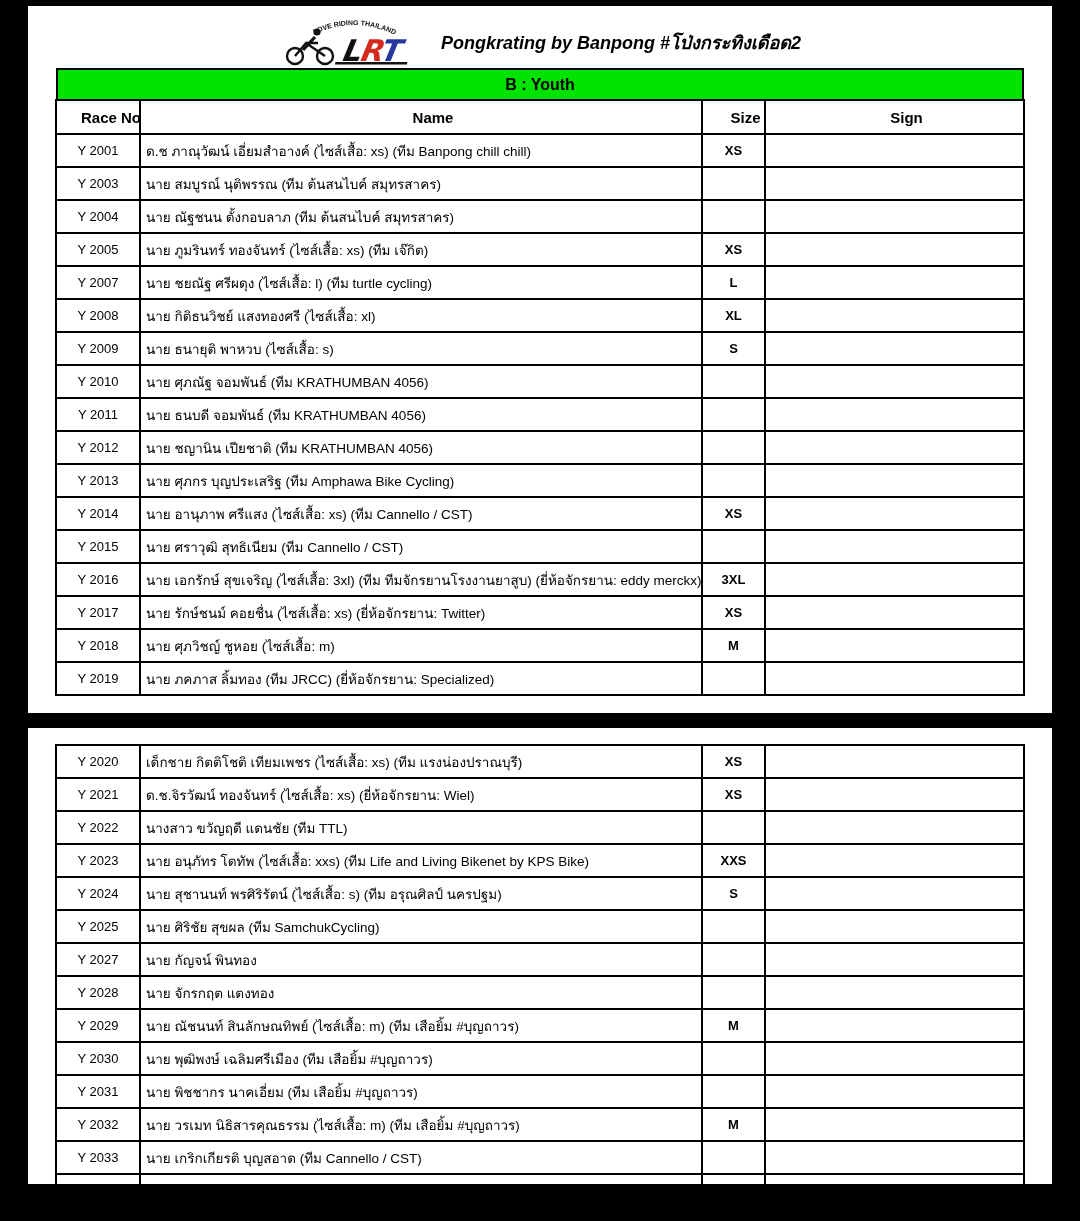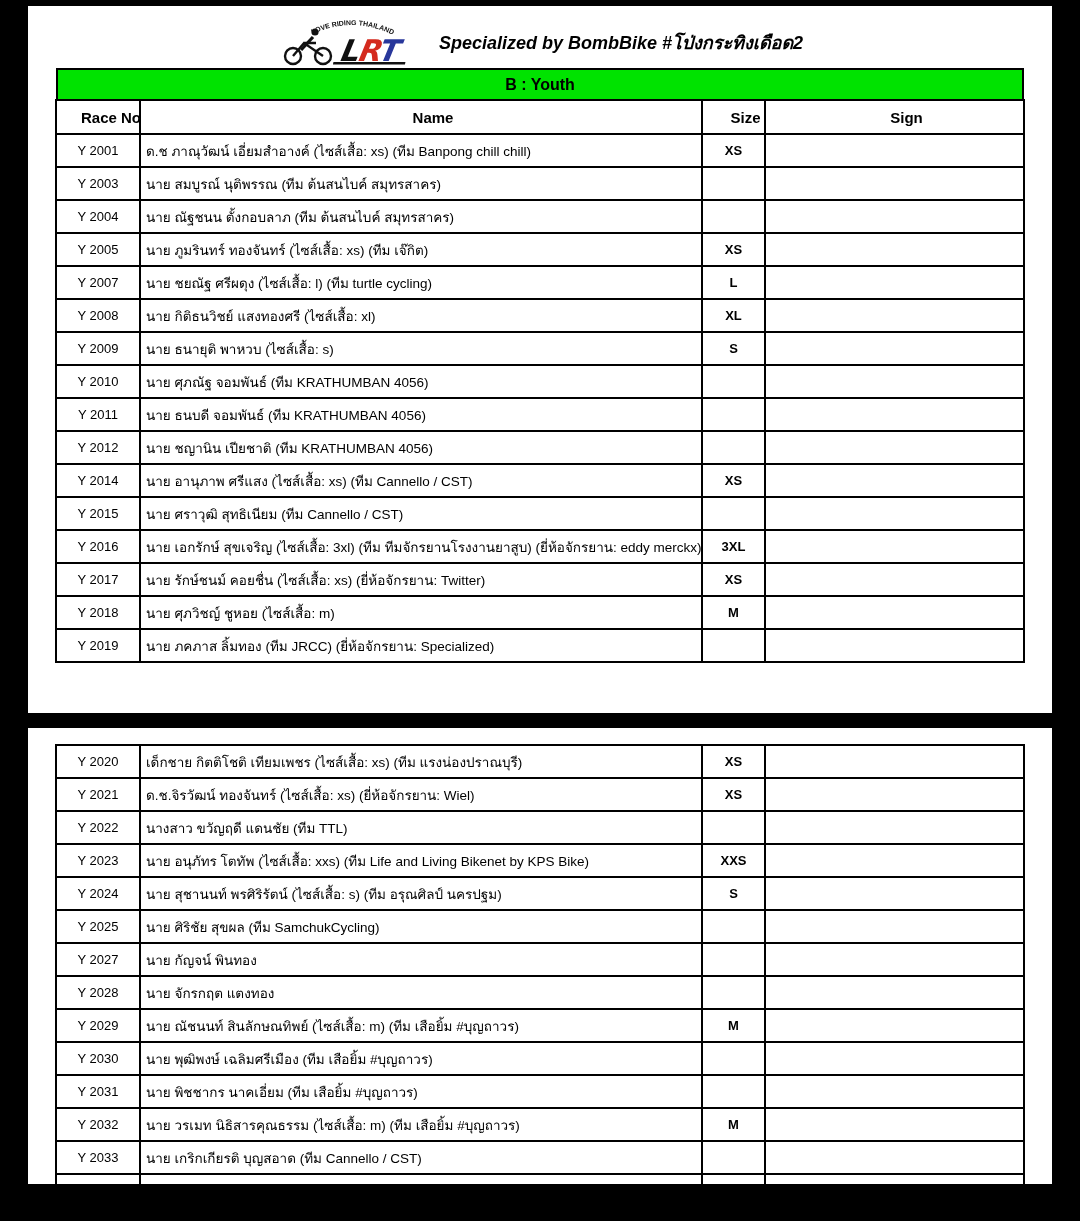--- a/index.html
+++ b/index.html
@@ -102,21 +102,21 @@
           <circle cx="38" cy="15" r="3.6" fill="#111"></circle>
 
           <g transform="skewX(-12)" font-family="'DejaVu Sans', sans-serif" font-weight="bold" font-style="italic" font-size="30">
             <text x="72" y="44" fill="#111111">L</text>
             <text x="90" y="44" fill="#d42a1e">R</text>
             <text x="110" y="44" fill="#28379b">T</text>
             <rect x="66" y="45" width="72" height="2.4" fill="#111111"></rect>
           </g>
         </svg>
       </div>
-      <div class="doc-title">Specialized by BombBike #โป่งกระทิงเดือด2</div>
+      <div class="doc-title">Pongkrating by Banpong #โป่งกระทิงเดือด2</div>
     </div>
 
     <div class="banner" style="background: rgb(0, 227, 0);">B : Youth</div>
 
     <table class="race-table">
       <colgroup>
         <col style="width:84px">
           <col style="width:562px">
           <col style="width:63px">
           <col style="width:259px">
@@ -184,20 +184,26 @@
             <td class="c-size"></td>
             <td class="c-sign"></td>
           </tr>
           <tr>
             <td class="c-race">Y 2012</td>
             <td class="c-name">นาย ชญานิน เปียชาติ (ทีม KRATHUMBAN 4056)</td>
             <td class="c-size"></td>
             <td class="c-sign"></td>
           </tr>
           <tr>
+            <td class="c-race">Y 2013</td>
+            <td class="c-name">นาย ศุภกร บุญประเสริฐ (ทีม Amphawa Bike Cycling)</td>
+            <td class="c-size"></td>
+            <td class="c-sign"></td>
+          </tr>
+          <tr>
             <td class="c-race">Y 2014</td>
             <td class="c-name">นาย อานุภาพ ศรีแสง (ไซส์เสื้อ: xs) (ทีม Cannello / CST)</td>
             <td class="c-size">XS</td>
             <td class="c-sign"></td>
           </tr>
           <tr>
             <td class="c-race">Y 2015</td>
             <td class="c-name">นาย ศราวุฒิ สุทธิเนียม (ทีม Cannello / CST)</td>
             <td class="c-size"></td>
             <td class="c-sign"></td>

